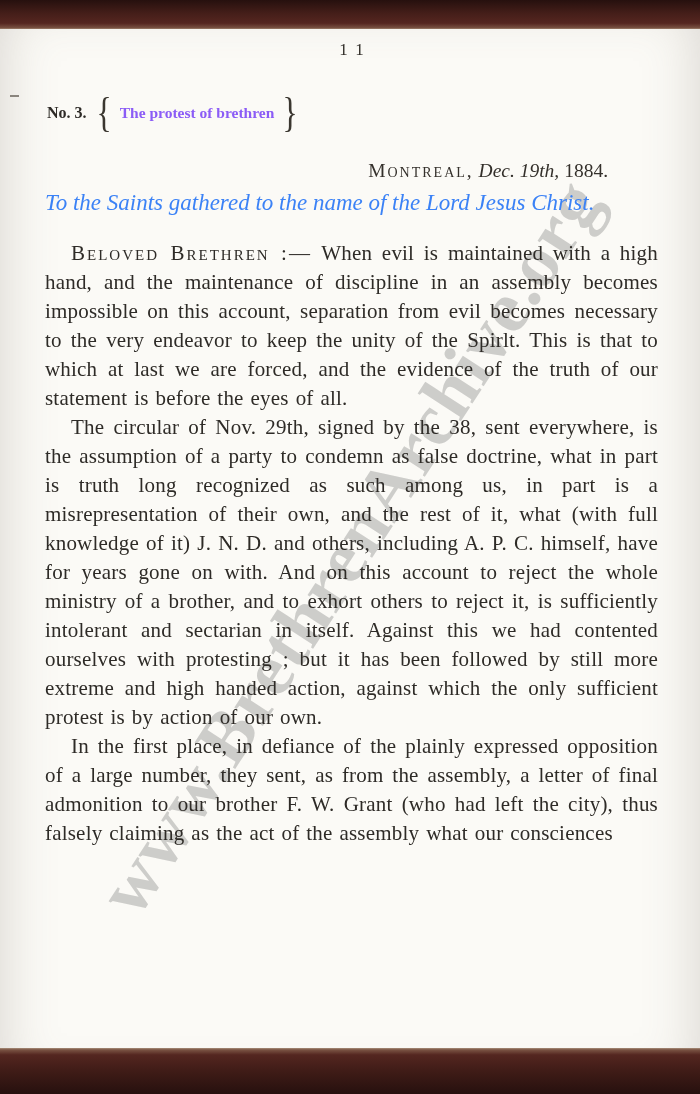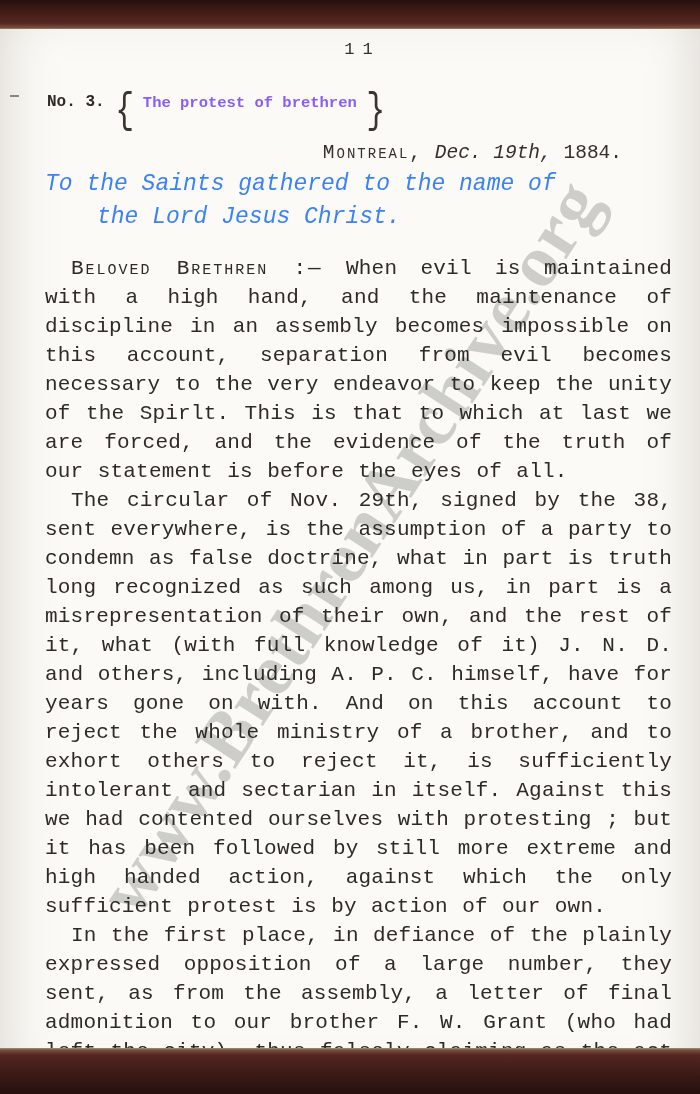--- a/index.html
+++ b/index.html
@@ -33,35 +33,35 @@
     letter-spacing: 1px;
     white-space: nowrap;
     color: rgba(168,168,166,0.55);
     z-index: 1;
     pointer-events: none;
   }
   .content {
     position: absolute;
     inset: 0;
     z-index: 2;
-    padding: 40px 28px 0 45px;
-    font-family: Liberation Mono, monospace;
+    padding: 40px 42px 0 45px;
   }
   .page-number {
     text-align: center;
     font-size: 17px;
     letter-spacing: 8px;
     padding-left: 8px;
     margin-bottom: 34px;
     color: #34302b;
   }
   .notice {
     display: flex;
+    align-items: center;
     margin-left: 2px;
-    margin-bottom: 11px;
+    margin-bottom: 28px;
   }
   .notice .no {
     font-weight: bold;
     font-size: 16px;
     margin-right: 7px;
   }
   .notice .brace {
     font-size: 42px;
     line-height: 0.9;
     font-weight: 400;

